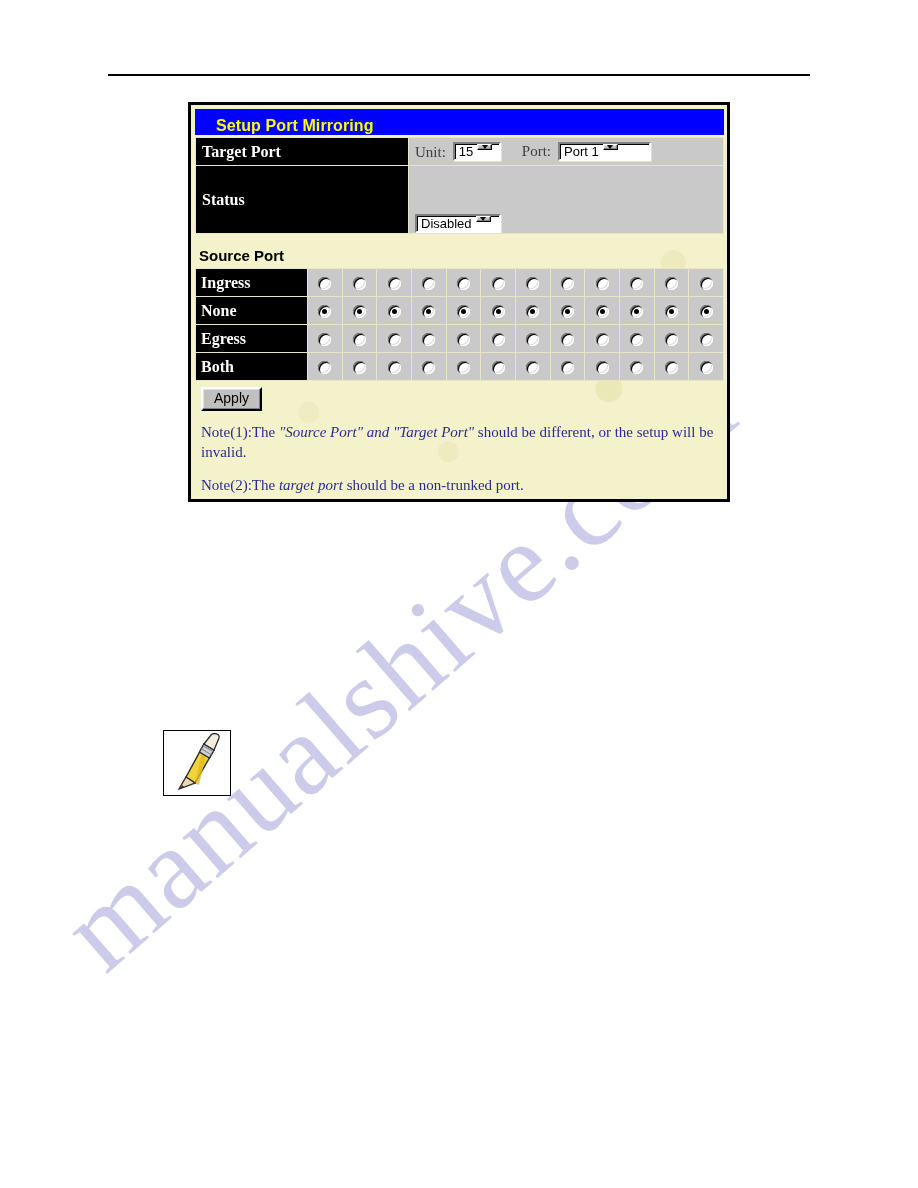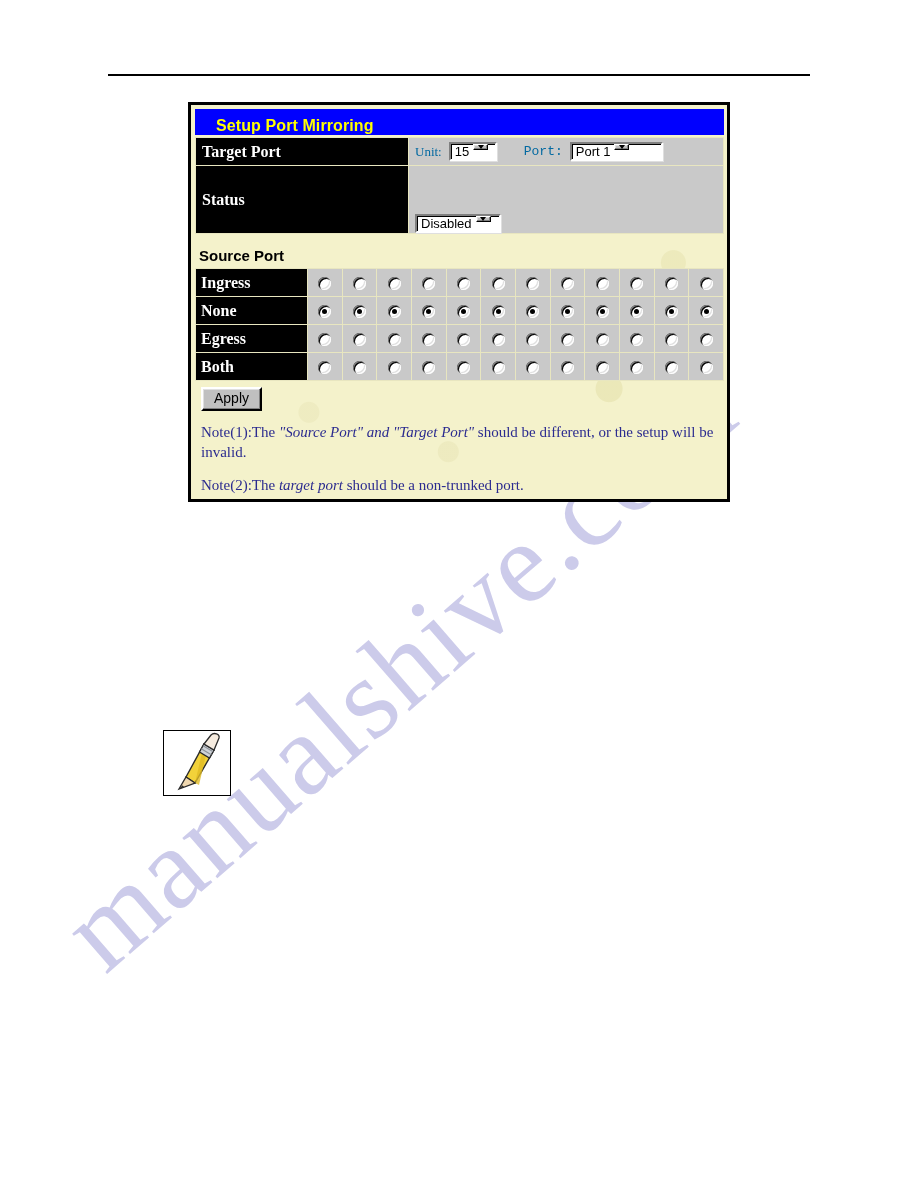--- a/index.html
+++ b/index.html
@@ -113,22 +113,22 @@
     padding-left: 6px !important;
     white-space: nowrap;
   }
   td.val-cell {
     background: #c9c9c9;
     padding-left: 6px !important;
     white-space: nowrap;
   }
   .field-label {
     font-family: "Liberation Serif", serif;
-    font-size: 13px;
-    color: #0369a1;
+    font-size: 15px;
+    color: #404040;
     vertical-align: middle;
   }
 
   
   .select {
     display: inline-flex;
     align-items: flex-start;
     height: 19px;
     background: #ffffff;
     border: 2px solid;
@@ -299,21 +299,21 @@
         <tr>
       <td class="hdr-cell" style="width:206px;">Target Port</td>
       <td class="val-cell">
         <span class="field-label">Unit:</span>
         <span class="select" id="unit-select">
           <span class="sel-value">15</span>
           <span class="sel-arrow">
                 <i></i>
               </span>
         </span>
-        <span class="field-label" style="margin-left:20px;font-family:Liberation Mono, monospace;">Port:</span>
+        <span class="field-label" style="margin-left:14px;">Port:</span>
         <span class="select" id="port-select">
           <span class="sel-value">Port 1</span>
           <span class="sel-arrow">
                 <i></i>
               </span>
         </span>
       </td>
     </tr>
     <tr>
       <td class="hdr-cell">Status</td>

